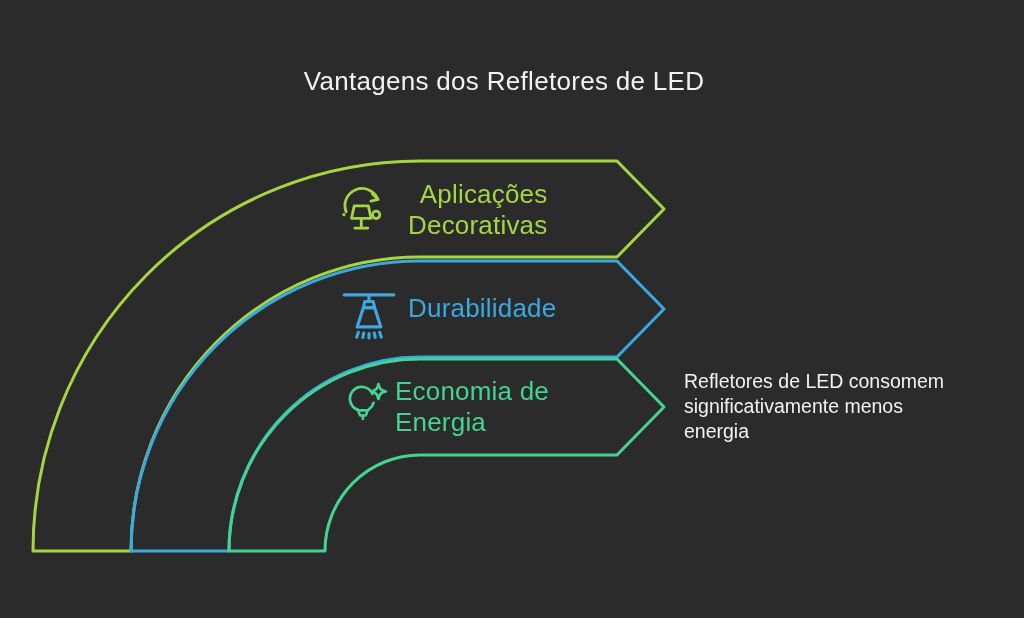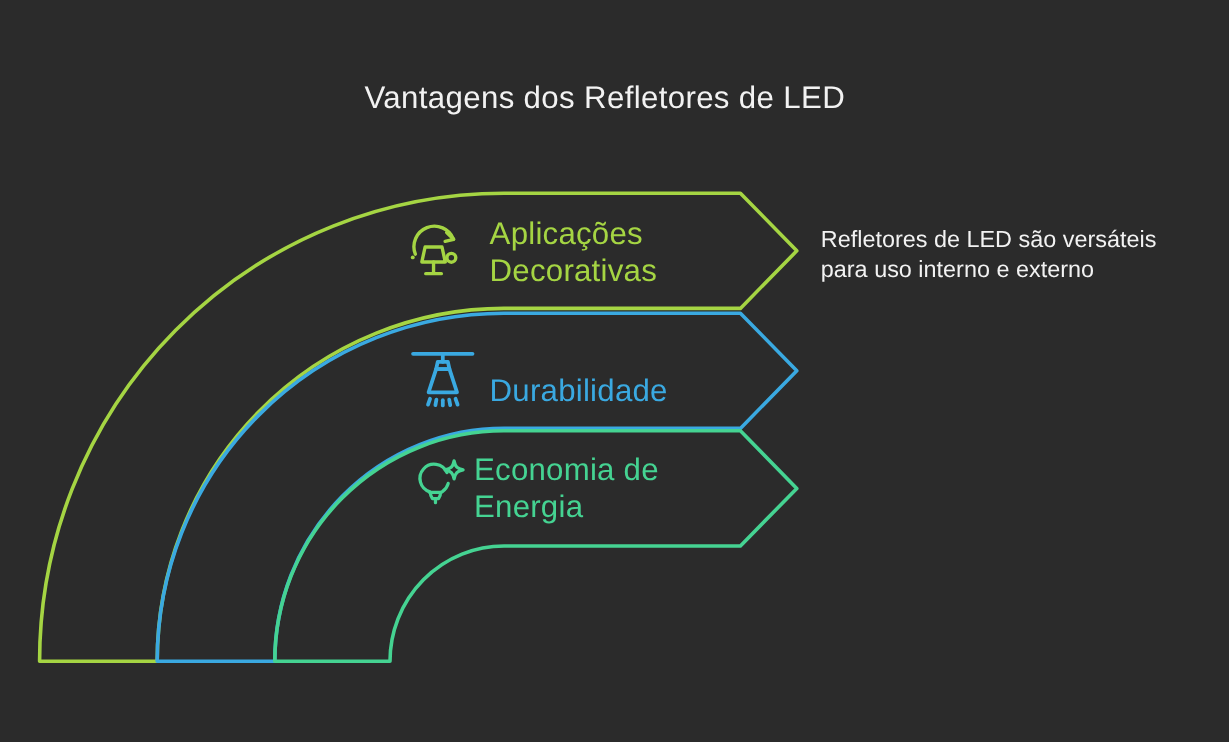--- a/index.html
+++ b/index.html
@@ -21,22 +21,22 @@
   .icon{position:absolute;}
   .icon svg{display:block;}
   .icon-stroke{fill:none;stroke:currentColor;stroke-width:2.6;stroke-linecap:round;stroke-linejoin:round;}
   .c-lime{color:var(--lime,#a5d543);}
   .c-blue{color:var(--blue,#3aa9e1);}
   .c-teal{color:var(--teal,#45d392);}
   .banner-label{
     position:absolute;font-size:26px;line-height:31px;font-weight:500;
     white-space:pre-line;letter-spacing:.2px;
   }
-  #label-1{left:408px;top:179px;}
-  #label-2{left:408px;top:310px;text-align:right;}
+  #label-1{left:408px;top:179px;text-align:right;}
+  #label-2{left:408px;top:293px;text-align:right;}
   #label-3{left:395px;top:376px;}
   #icon-1{left:338px;top:182px;}
   #icon-2{left:340px;top:284px;}
   #icon-3{left:343px;top:378px;}
   .desc{
     position:absolute;left:684px;width:322px;
     font-size:19.5px;line-height:25px;font-weight:400;
     color:var(--text-primary,#f2f2f2);white-space:pre-line;
   }
   #desc-1{top:188px;}
@@ -64,22 +64,20 @@
         <path d="M 15 22 H 28 L 30.5 33.5 H 12.5 Z"></path>
         <path d="M 21.5 33.5 V 41"></path>
         <path d="M 15.5 42.5 H 27.5"></path>
         <circle cx="35.2" cy="30.3" r="3.4"></circle>
       </g>
       <circle cx="5.5" cy="30" r="1.5" fill="currentColor"></circle>
     </svg>
   </div>
   <div class="banner-label c-lime" id="label-1">Aplicações
 Decorativas</div>
-  <div class="desc" id="desc-1">Refletores de LED são versáteis
-para uso interno e externo</div>
 
   <div class="icon c-blue" id="icon-2">
     <svg width="58" height="58" viewBox="0 0 48 48">
       <g class="icon-stroke">
         <path d="M 3.5 9 H 44.5"></path>
         <path d="M 24 9 V 14.5"></path>
         <path d="M 20.5 14.5 H 27.5 L 28.6 19.5 H 19.4 Z"></path>
         <path d="M 19.4 19.5 H 28.6 L 33.8 35.5 H 14.2 Z"></path>
         <path d="M 15.2 40 L 13.8 44"></path>
         <path d="M 19.6 40.6 L 18.9 44.3"></path>
@@ -98,14 +96,17 @@
         <path d="M 29.3 23.8 A 11.3 11.3 0 0 1 24.8 30.2"></path>
         <path d="M 14.3 31 H 23.9"></path>
         <path d="M 15 31 C 15 33.5 15.8 35 16.6 36 H 21.6 C 22.4 35 23.2 33.5 23.2 31"></path>
         <path d="M 19.1 36.3 V 39.3"></path>
         <path d="M 34 5.8 C 35 10.6 36.4 12 41.2 13 C 36.4 14 35 15.4 34 20.2 C 33 15.4 31.6 14 26.8 13 C 31.6 12 33 10.6 34 5.8 Z"></path>
       </g>
     </svg>
   </div>
   <div class="banner-label c-teal" id="label-3">Economia de
 Energia</div>
+  <div class="desc" id="desc-3">Refletores de LED consomem
+significativamente menos
+energia</div>
 
 </div>
 
 </body></html>

